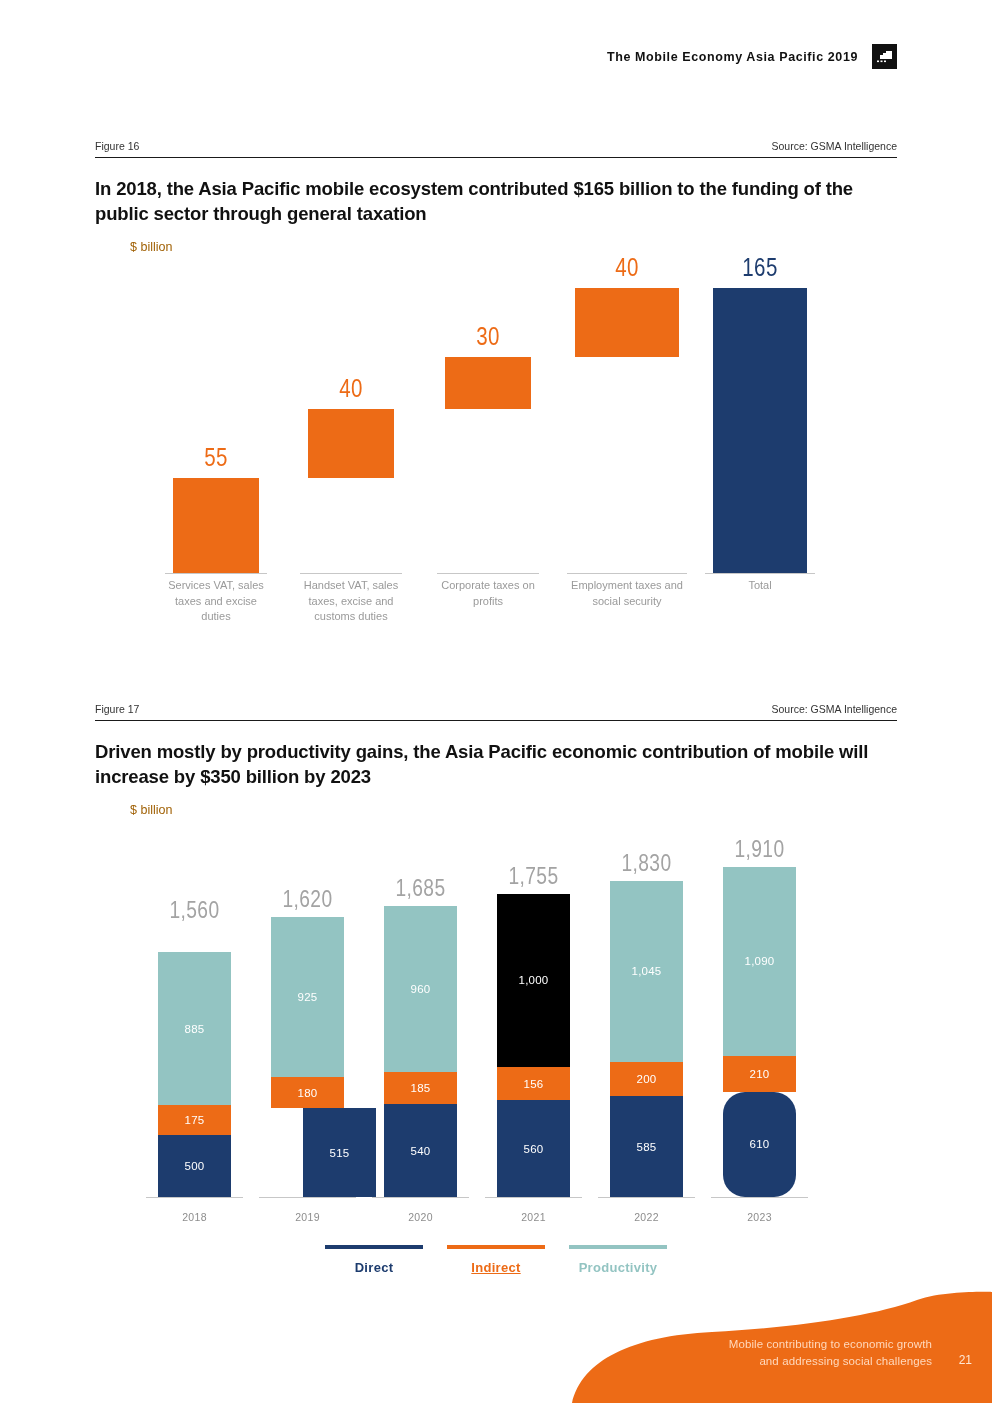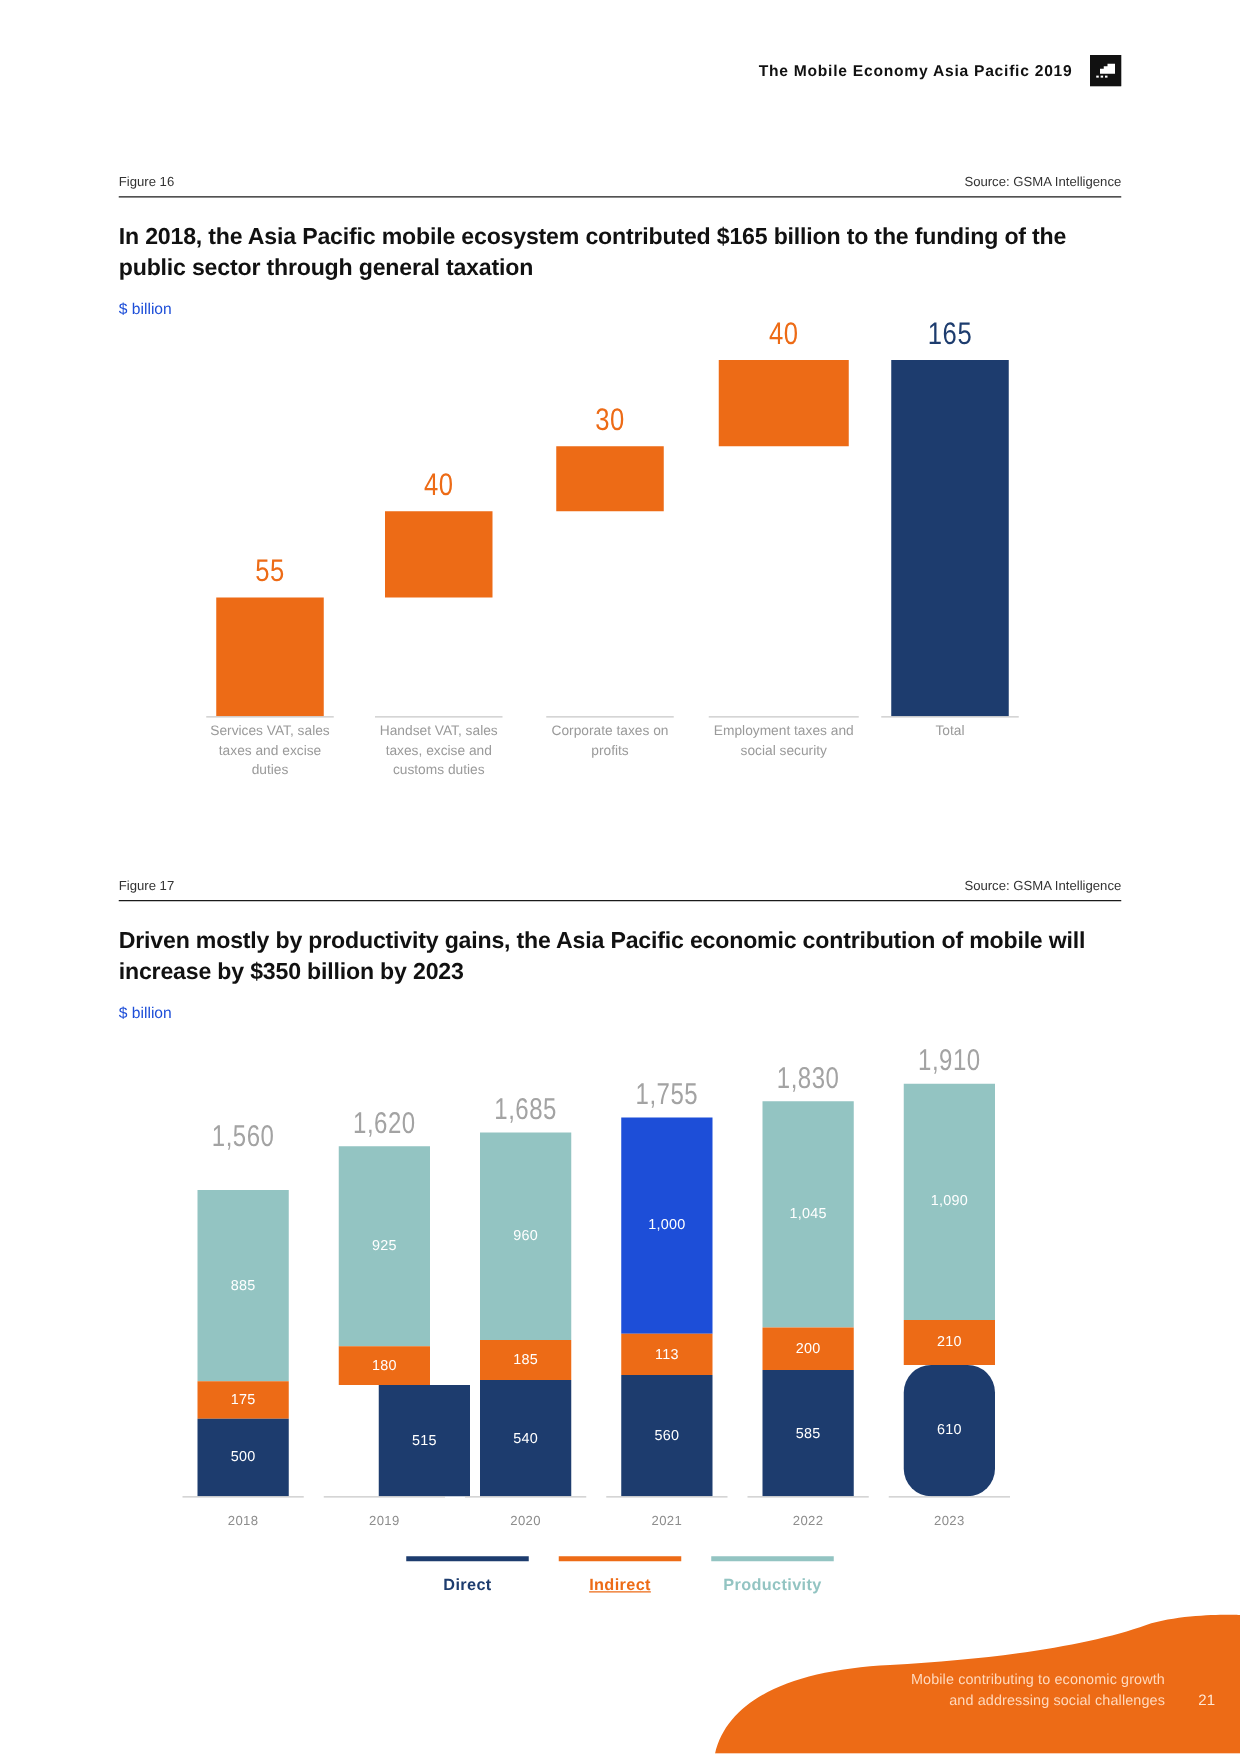--- a/index.html
+++ b/index.html
@@ -65,21 +65,22 @@
     margin-top:19px;
     font-size:18.5px;
     line-height:1.33;
     font-weight:700;
     color:#111;
     letter-spacing:-.15px;
   }
   .fig-unit{
     margin-top:14px;
     font-size:12.5px;
-    color:#1d4ed8;
+    color:#a16207;
+    margin-left:35px;
   }
 
   
   .wf-chart{
     position:relative;
     height:360px;
     margin-top:14px;
   }
   .wf-col{
     position:absolute;
@@ -348,25 +349,25 @@
           <div class="st-seg" style="height: 93.2984px; background: rgb(29, 60, 110);">
             <span>540</span>
           </div>
         </div>
         <div class="st-total" style="bottom: 333.126px;">1,685</div>
         <div class="st-base"></div>
         <div class="st-xlabel">2020</div>
       </div>
       <div class="st-col" style="left: 402px; width: 73px; height: 400px;">
         <div class="st-stack">
-          <div class="st-seg" style="height: 172.775px; background: #1d4ed8;">
+          <div class="st-seg" style="height: 172.775px; background: #000000;">
             <span>1,000</span>
           </div>
           <div class="st-seg" style="height: 33.6911px; background: rgb(237, 107, 22);">
-            <span>113</span>
+            <span>156</span>
           </div>
           <div class="st-seg" style="height: 96.7539px; background: rgb(29, 60, 110);">
             <span>560</span>
           </div>
         </div>
         <div class="st-total" style="bottom: 345.22px;">1,755</div>
         <div class="st-base"></div>
         <div class="st-xlabel">2021</div>
       </div>
       <div class="st-col" style="left: 515px; width: 73px; height: 400px;">

